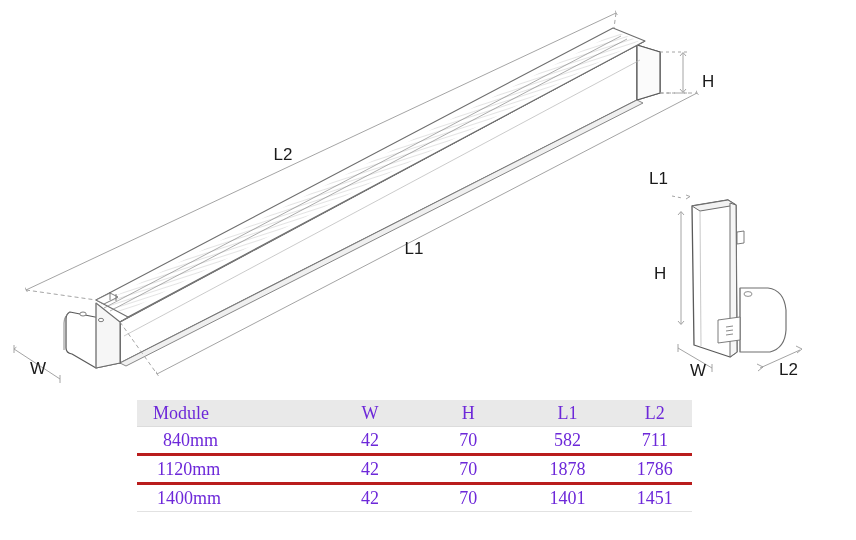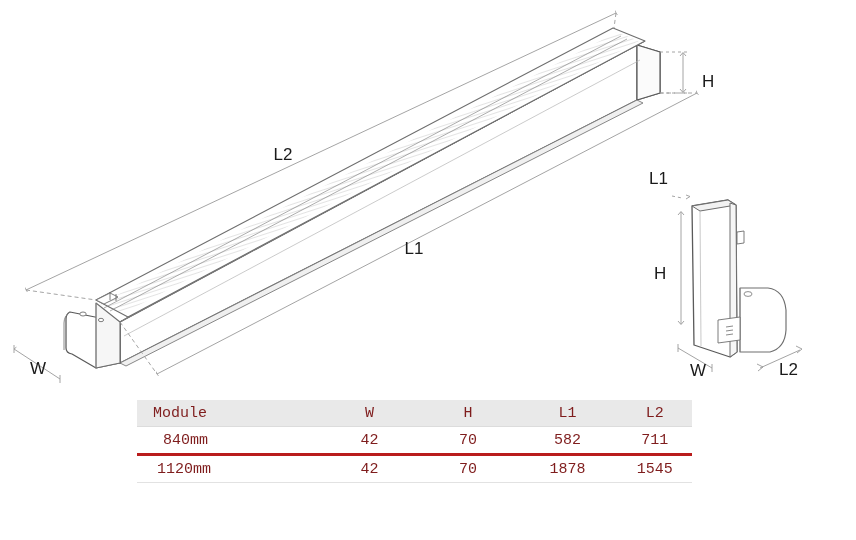--- a/index.html
+++ b/index.html
@@ -27,23 +27,23 @@
     font-size: 17px;
     fill: #1a1a1a;
   }
   
   #spec-table {
     position: absolute;
     left: 137px;
     top: 400px;
     width: 555px;
     border-collapse: collapse;
-    font-family: Liberation Mono, monospace;
-    font-size: 15px;
-    color: #7f1d1d;
+    font-family: Liberation Serif, serif;
+    font-size: 18px;
+    color: #6d28d9;
   }
   #spec-table th,
   #spec-table td {
     padding: 0;
     height: 26px;
     font-weight: normal;
     border-bottom: 3px solid #b91c1c;
   }
   #spec-table thead th {
     background: #e9e9e9;
@@ -212,18 +212,25 @@
         <td class="col-num">42</td>
         <td class="col-num">70</td>
         <td class="col-num">582</td>
         <td class="col-num">711</td>
       </tr>
       <tr>
         <td class="col-module">1120mm</td>
         <td class="col-num">42</td>
         <td class="col-num">70</td>
         <td class="col-num">1878</td>
-        <td class="col-num">1545</td>
+        <td class="col-num">1786</td>
+      </tr>
+      <tr>
+        <td class="col-module">1400mm</td>
+        <td class="col-num">42</td>
+        <td class="col-num">70</td>
+        <td class="col-num">1401</td>
+        <td class="col-num">1451</td>
       </tr>
     </tbody>
   </table>
 
 </div>
 
 </body></html>

